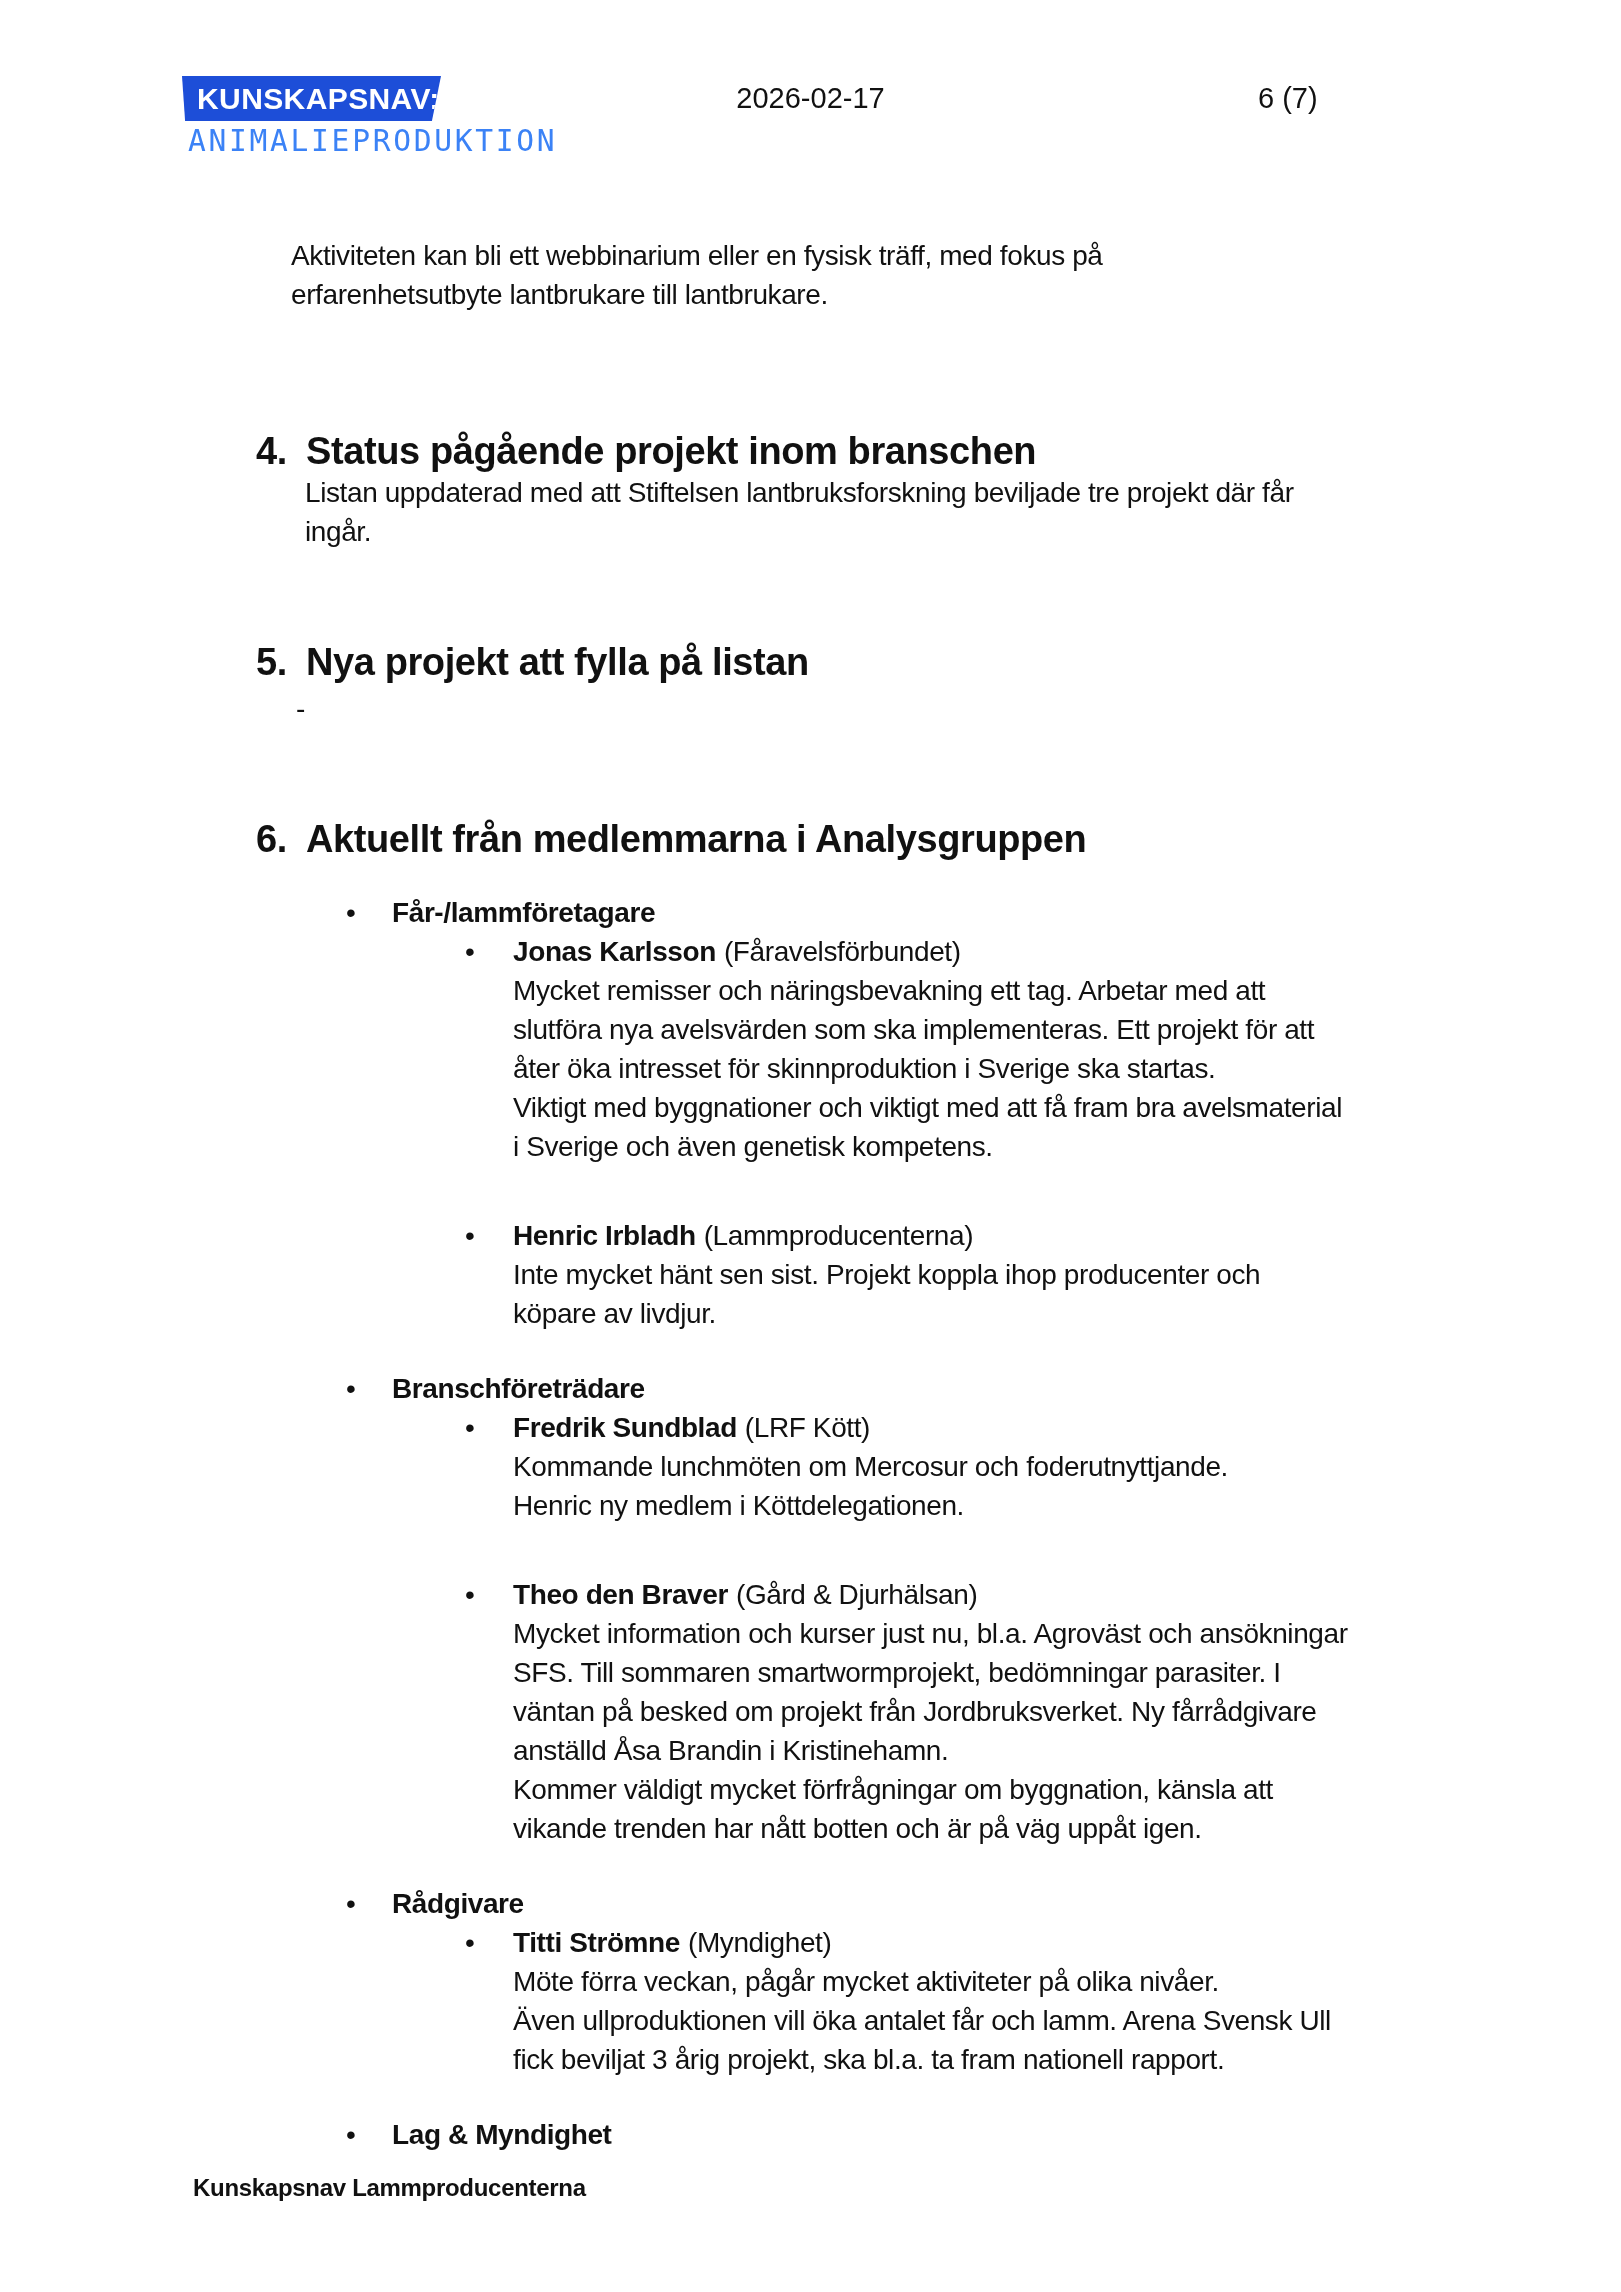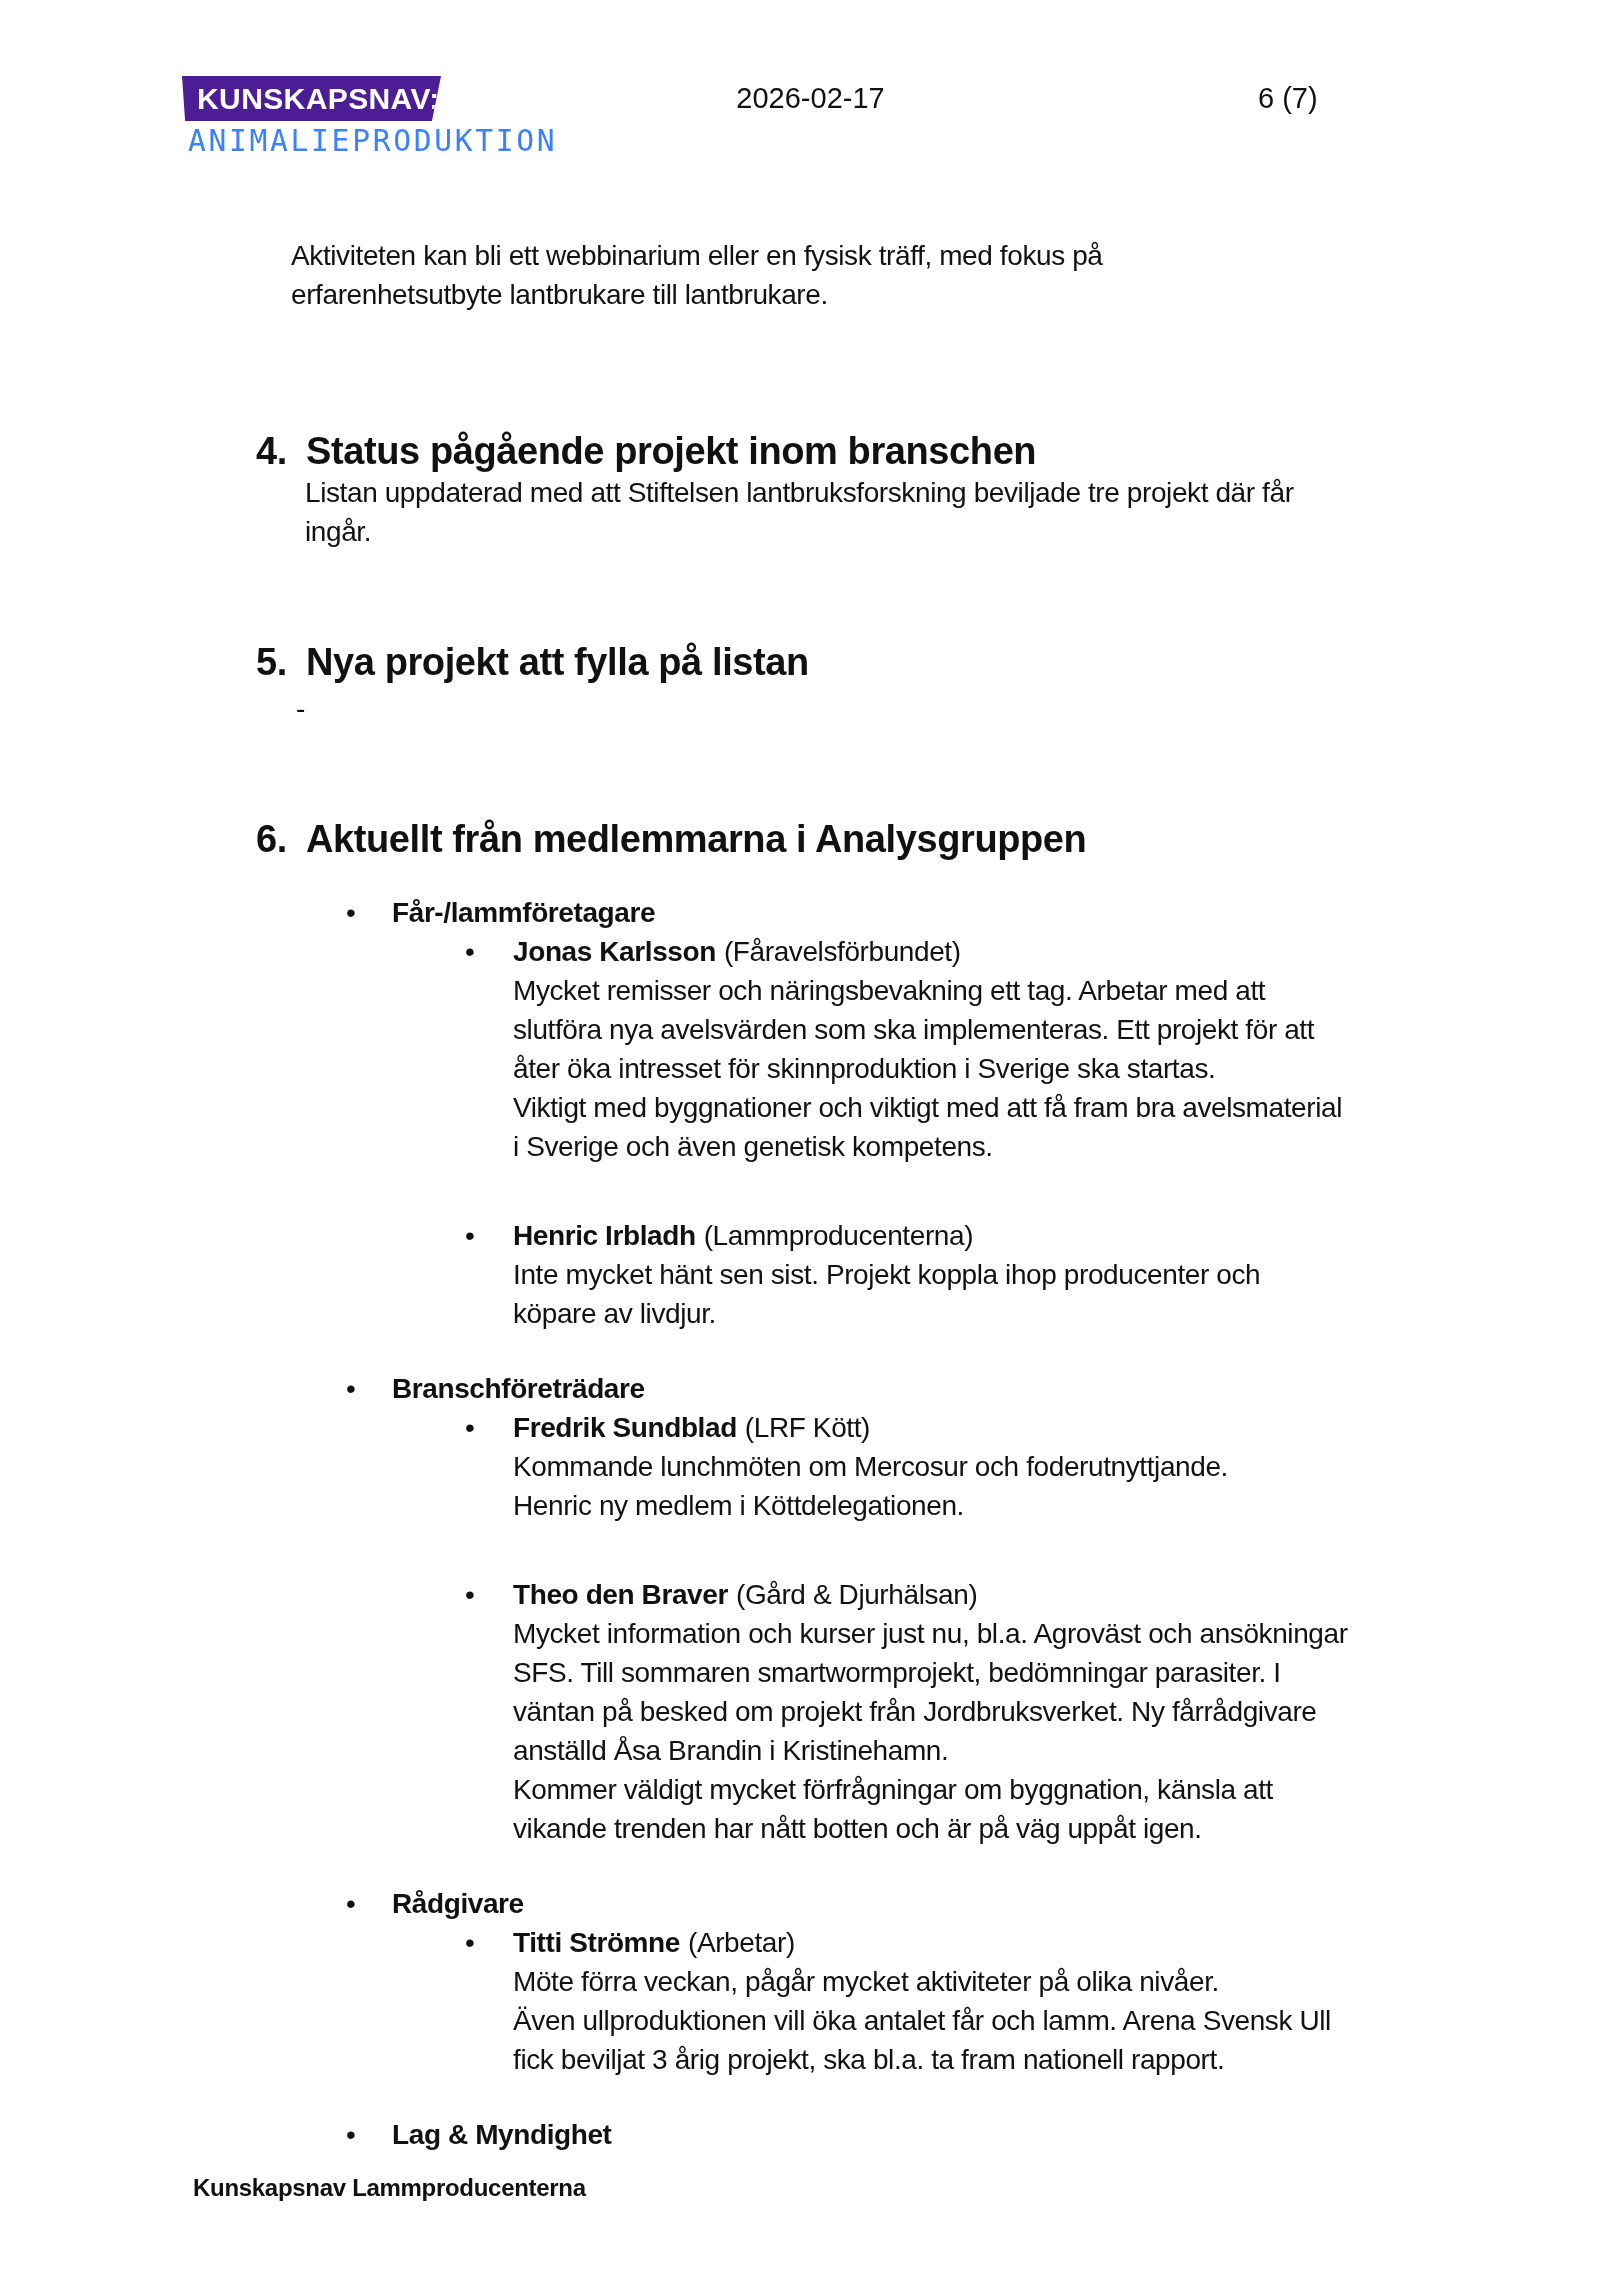--- a/index.html
+++ b/index.html
@@ -19,21 +19,21 @@
   }
 
   
   .header { position: absolute; top: 0; left: 0; right: 0; height: 197px; }
   .logo-box {
     position: absolute;
     left: 182px;
     top: 76px;
     width: 259px;
     height: 45px;
-    background: #4c1d95;
+    background: #1d4ed8;
     clip-path: polygon(0 0, 100% 0, 96.5% 100%, 1.2% 100%);
   }
   .logo-box span {
     display: block;
     padding-left: 15px;
     line-height: 45px;
     font-size: 30px;
     font-weight: bold;
     letter-spacing: 0.4px;
     color: #ffffff;
@@ -220,21 +220,21 @@
         </div>
       </li>
 
       <li class="group">
         <div class="group-label">
           <span class="bullet">•</span><span>Rådgivare</span>
         </div>
         <div class="members">
           <div class="member">
             <div class="member-head">
-              <span class="bullet">•</span><span class="member-name">Titti Strömne</span><span class="member-aff">(Arbetar)</span>
+              <span class="bullet">•</span><span class="member-name">Titti Strömne</span><span class="member-aff">(Myndighet)</span>
             </div>
             <div class="body-text member-notes">Möte förra veckan, pågår mycket aktiviteter på olika nivåer.
 Även ullproduktionen vill öka antalet får och lamm. Arena Svensk Ull
 fick beviljat 3 årig projekt, ska bl.a. ta fram nationell rapport.</div>
           </div>
         </div>
       </li>
 
       <li class="group">
         <div class="group-label">

